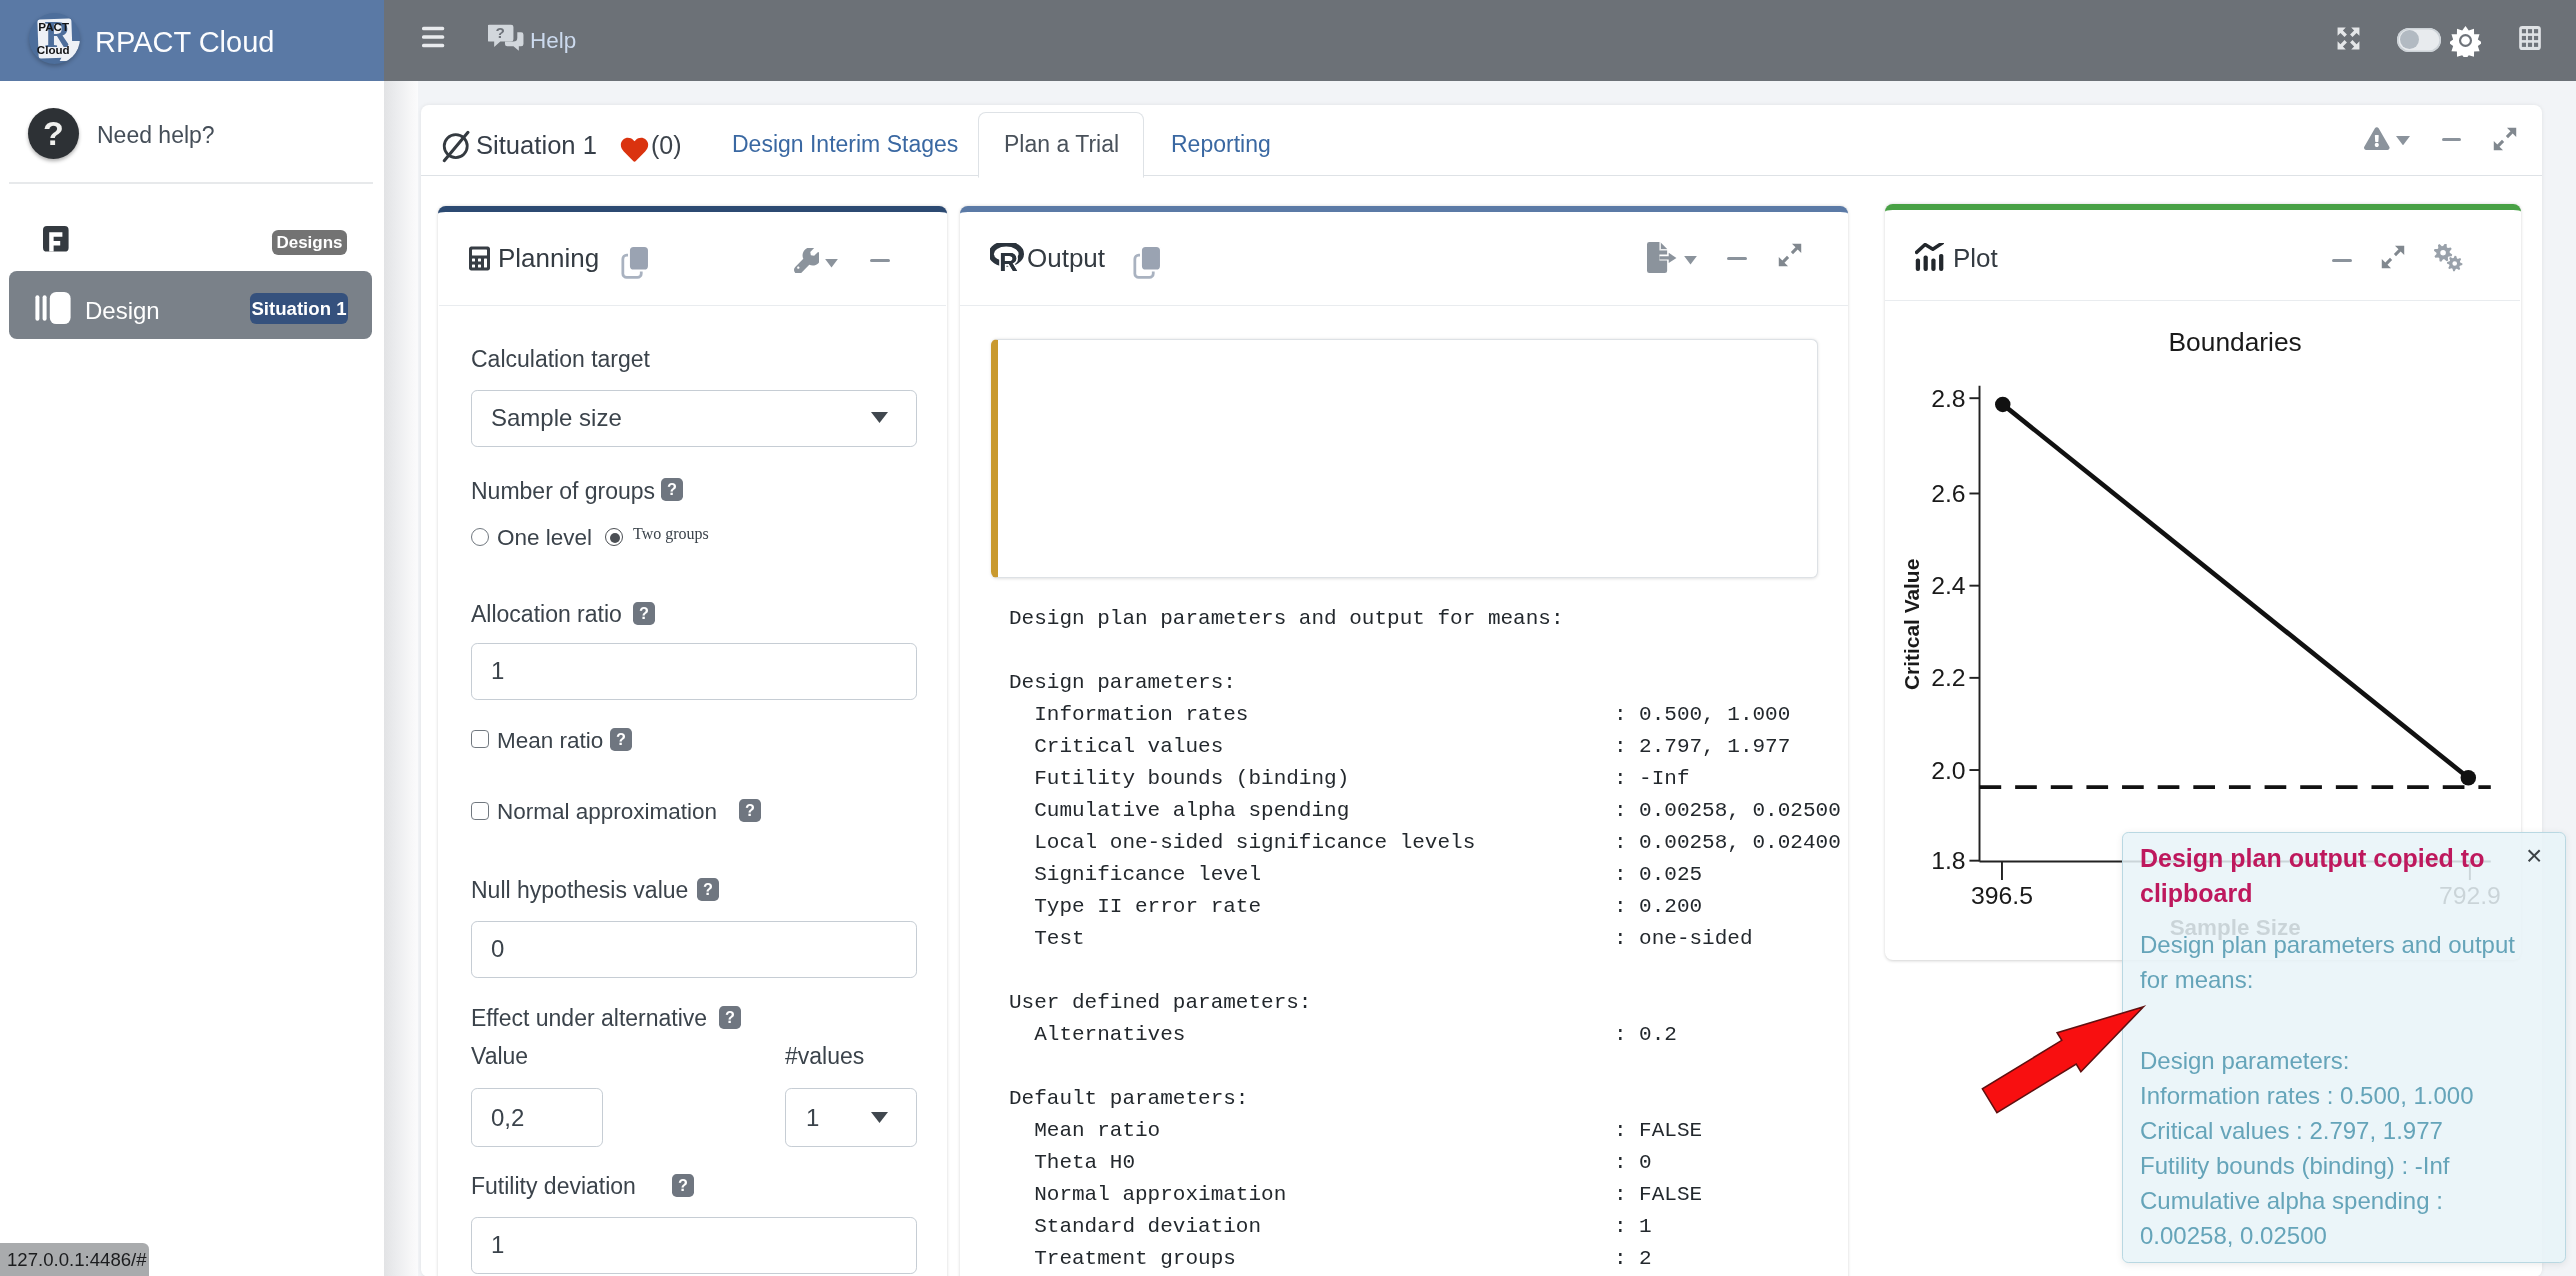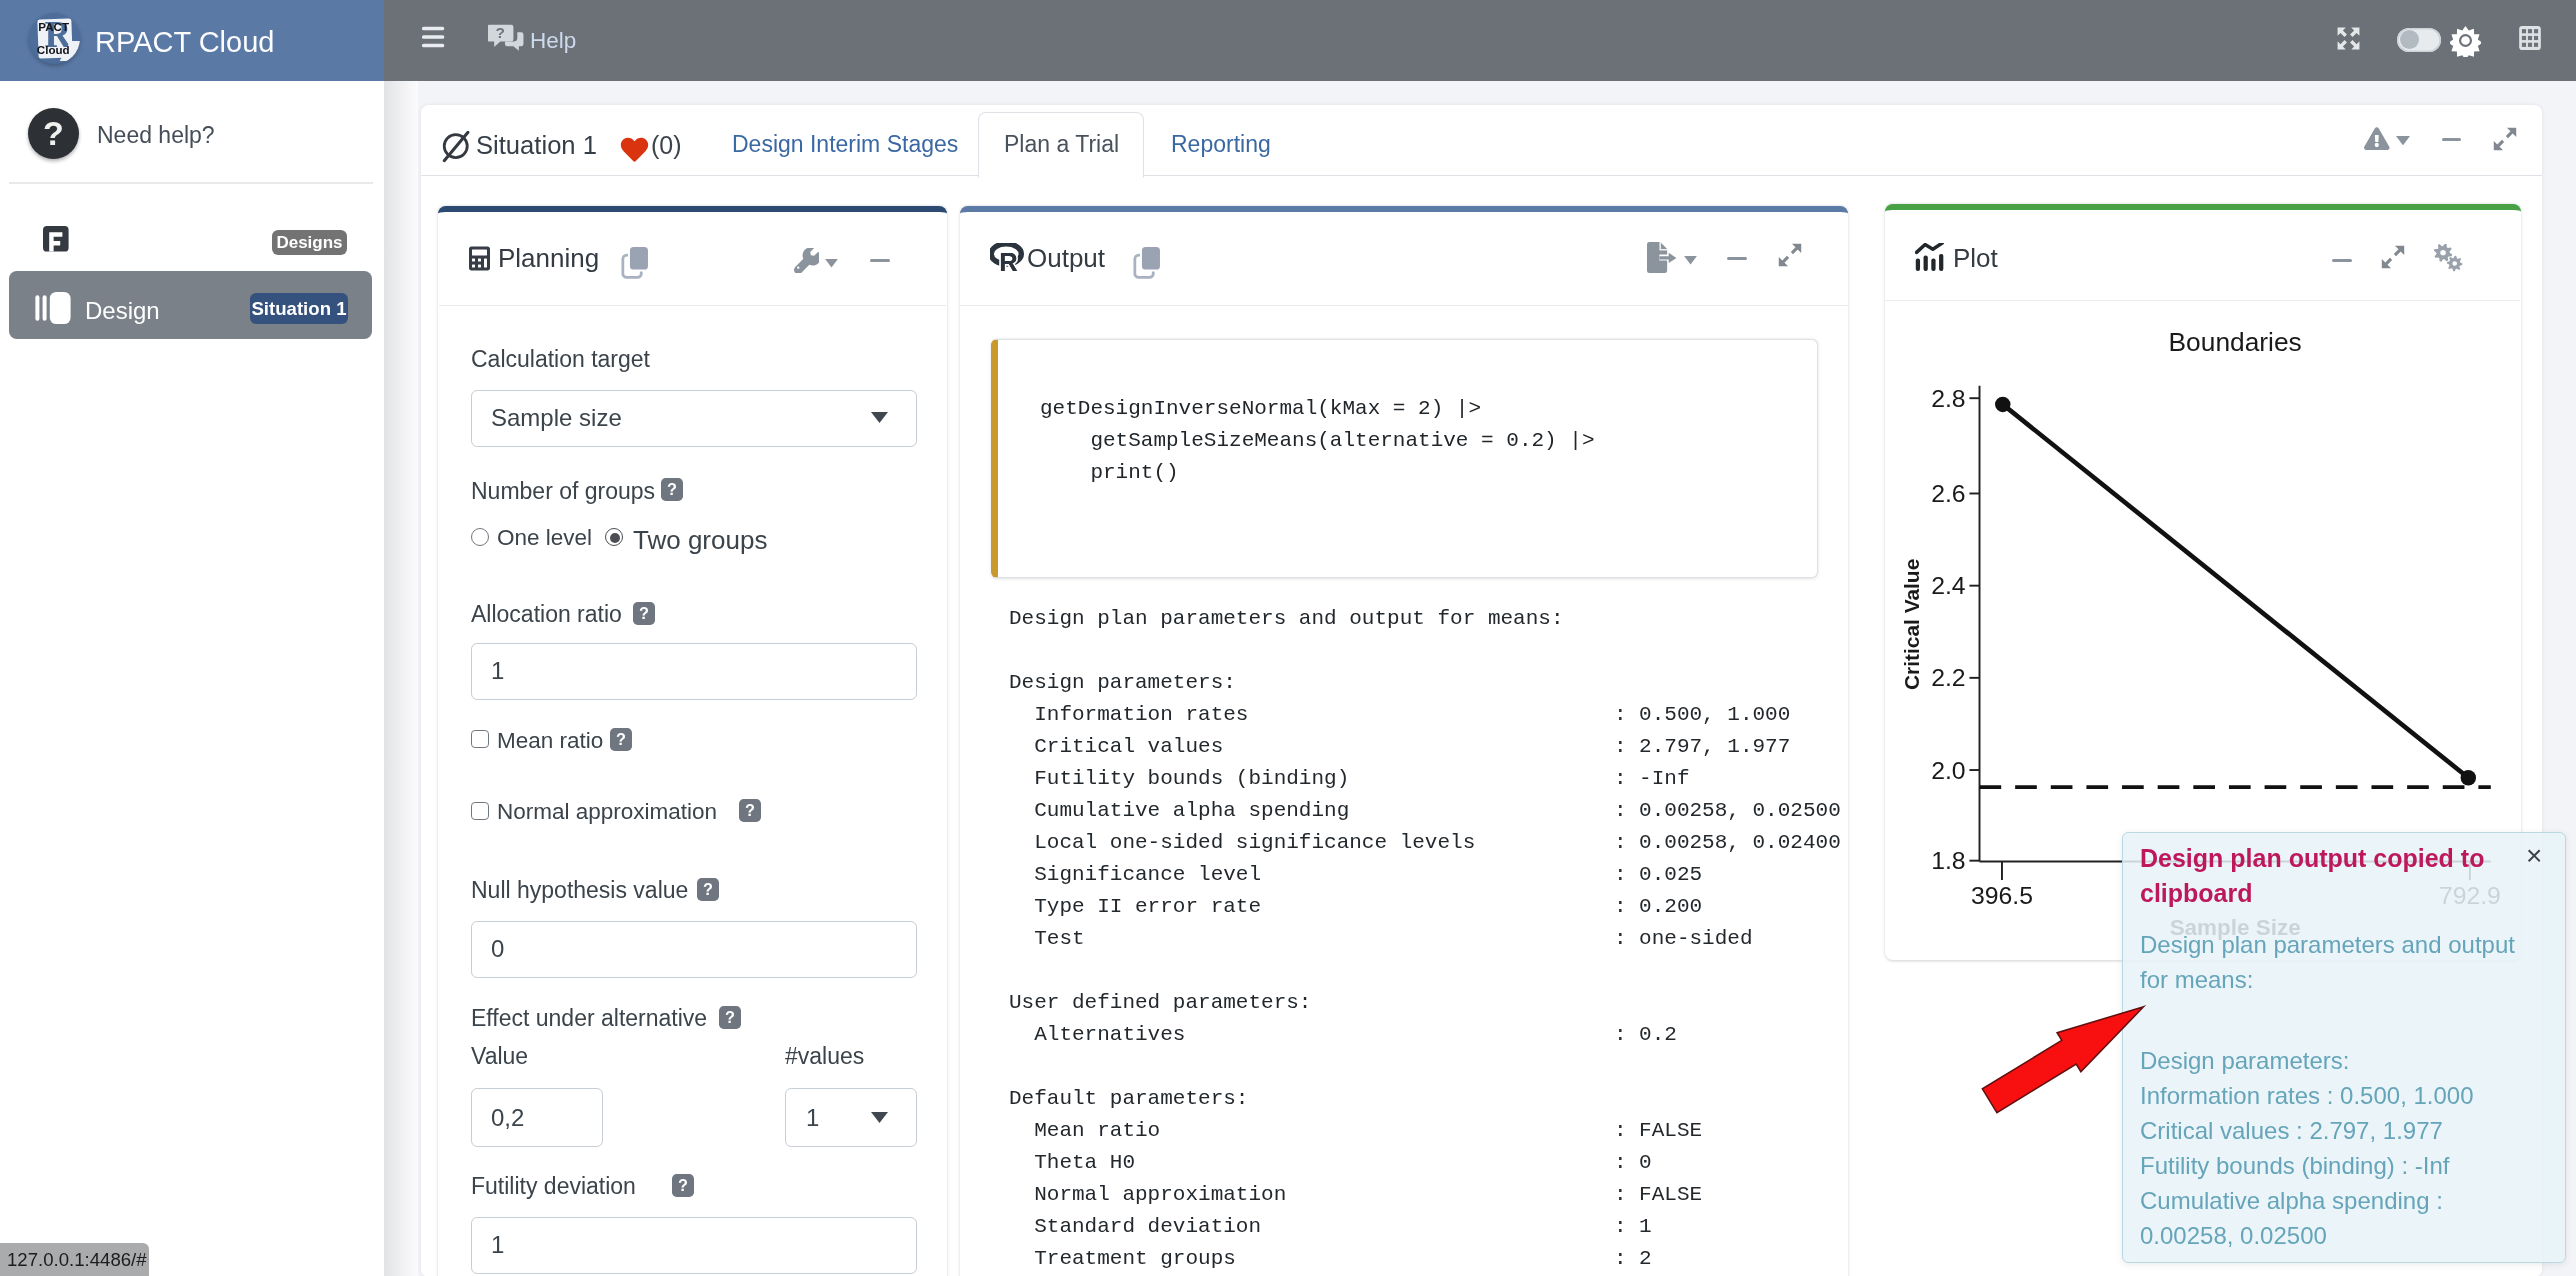--- a/index.html
+++ b/index.html
@@ -149,21 +149,21 @@
 <svg class="abs" style="left:871px;top:412px;" width="17" height="11" viewBox="0 0 22 14">
     <path fill="#40474e" d="M0 0 h22 l-11 14 z"></path>
   </svg>
 
 <div class="abs" style="left:471px;top:478px;font-size:23px;color:#3b434b;">Number of groups</div>
 <div class="abs" style="left:661px;top:478px;width:22px;height:22.5px;border-radius:4.7px;background:#6f7680;color:#fff;font-size:16.3px;font-weight:bold;text-align:center;line-height:22.5px;">?</div>
 <div class="abs" style="left:471px;top:528px;width:16.3px;height:16.3px;border-radius:50%;border:1.6px solid #71787f;background:#fff;"></div>
 <div class="abs" style="left:497px;top:525px;font-size:22.5px;color:#3b434b;">One level</div>
 <div class="abs" style="left:605px;top:528px;width:16.3px;height:16.3px;border-radius:50%;border:1.6px solid #4b4f54;background:#fff;"></div>
 <div class="abs" style="left:610px;top:533px;width:10px;height:10px;border-radius:50%;background:#4b4f54;"></div>
-<div class="abs" style="left:633px;top:525px;font-size:26px;color:#3b434b;">Two groups</div>
+<div class="abs" style="left:633px;top:525px;font-size:16px;color:#3b434b;font-family:Liberation Serif, serif;">Two groups</div>
 
 <div class="abs" style="left:471px;top:601px;font-size:23px;color:#3b434b;">Allocation ratio</div>
 <div class="abs" style="left:633px;top:602px;width:22px;height:22.5px;border-radius:4.7px;background:#6f7680;color:#fff;font-size:16.3px;font-weight:bold;text-align:center;line-height:22.5px;">?</div>
 <div class="abs" style="left:471px;top:643px;width:444px;height:55px;border:0.8px solid #c6cdd4;border-radius:6.2px;background:#fff;"></div>
 <div class="abs" style="left:491px;top:657px;font-size:24px;color:#3b434b;">1</div>
 
 <div class="abs" style="left:471px;top:730px;width:16.3px;height:16.3px;border-radius:3.9px;border:1.6px solid #71787f;background:#fff;"></div>
 <div class="abs" style="left:497px;top:728px;font-size:22.5px;color:#3b434b;">Mean ratio</div>
 <div class="abs" style="left:610px;top:728px;width:22px;height:22.5px;border-radius:4.7px;background:#6f7680;color:#fff;font-size:16.3px;font-weight:bold;text-align:center;line-height:22.5px;">?</div>
 
@@ -190,23 +190,20 @@
 
 <div class="abs" style="left:471px;top:1173px;font-size:23px;color:#3b434b;">Futility deviation</div>
 <div class="abs" style="left:672px;top:1174px;width:22px;height:22.5px;border-radius:4.7px;background:#6f7680;color:#fff;font-size:16.3px;font-weight:bold;text-align:center;line-height:22.5px;">?</div>
 <div class="abs" style="left:471px;top:1217px;width:444px;height:55px;border:0.8px solid #c6cdd4;border-radius:6.2px;background:#fff;"></div>
 <div class="abs" style="left:491px;top:1231px;font-size:24px;color:#3b434b;">1</div>
 
 <div class="abs" style="left:960px;top:206px;width:888px;height:1071px;background:#fff;border-radius:7.8px 7.8px 0 0;border-top:6.2px solid #5b7aa6;box-shadow:0 0.8px 3.1px rgba(0,0,0,0.18);overflow:hidden;">
   <div style="position:absolute;left:0;top:93px;width:888px;height:0.8px;background:#e9ecef;"></div>
 
   <div style="position:absolute;left:31px;top:127px;width:819px;height:237px;background:#fff;border:0.8px solid #dde1e5;border-left:7px solid #c9992e;border-radius:6.2px;box-shadow:0 0.8px 3.1px rgba(0,0,0,0.12);"></div>
-  <pre style="position:absolute;left:80px;top:181px;margin:0;font-family:'Liberation Mono',monospace;font-size:21px;line-height:32px;color:#21262b;">getDesignInverseNormal(kMax = 2) |&gt;
-    getSampleSizeMeans(alternative = 0.2) |&gt;
-    print()</pre>
   <pre style="position:absolute;left:49px;top:391px;margin:0;font-family:'Liberation Mono',monospace;font-size:21px;line-height:32px;color:#23282d;">Design plan parameters and output for means:
 
 Design parameters:
   Information rates                             : 0.500, 1.000
   Critical values                               : 2.797, 1.977
   Futility bounds (binding)                     : -Inf
   Cumulative alpha spending                     : 0.00258, 0.02500
   Local one-sided significance levels           : 0.00258, 0.02400
   Significance level                            : 0.025
   Type II error rate                            : 0.200

